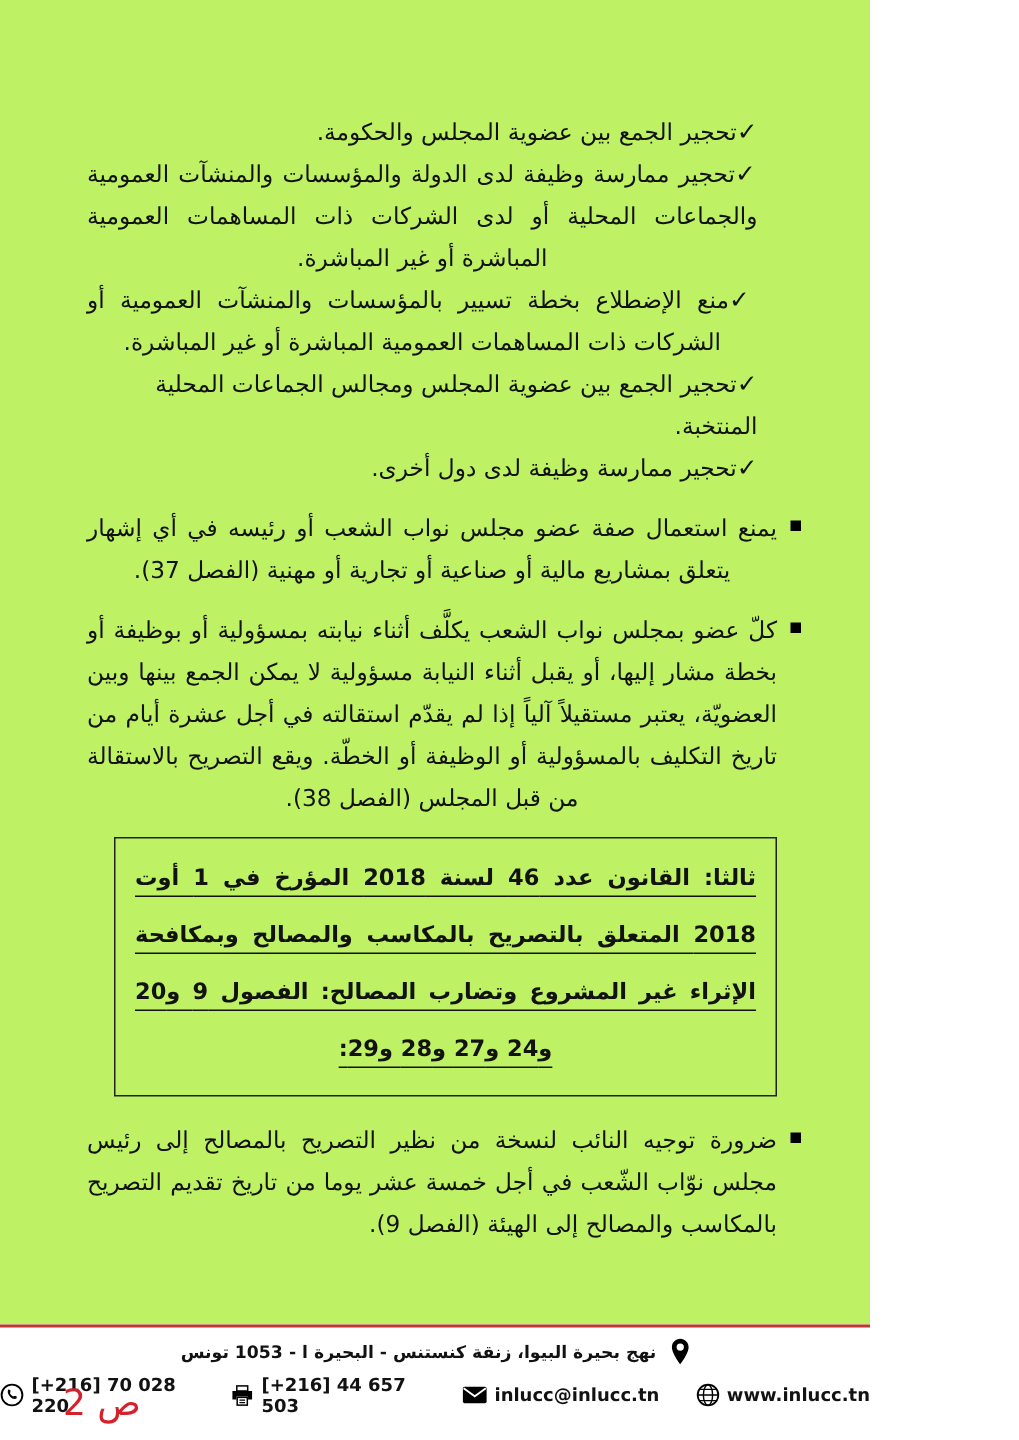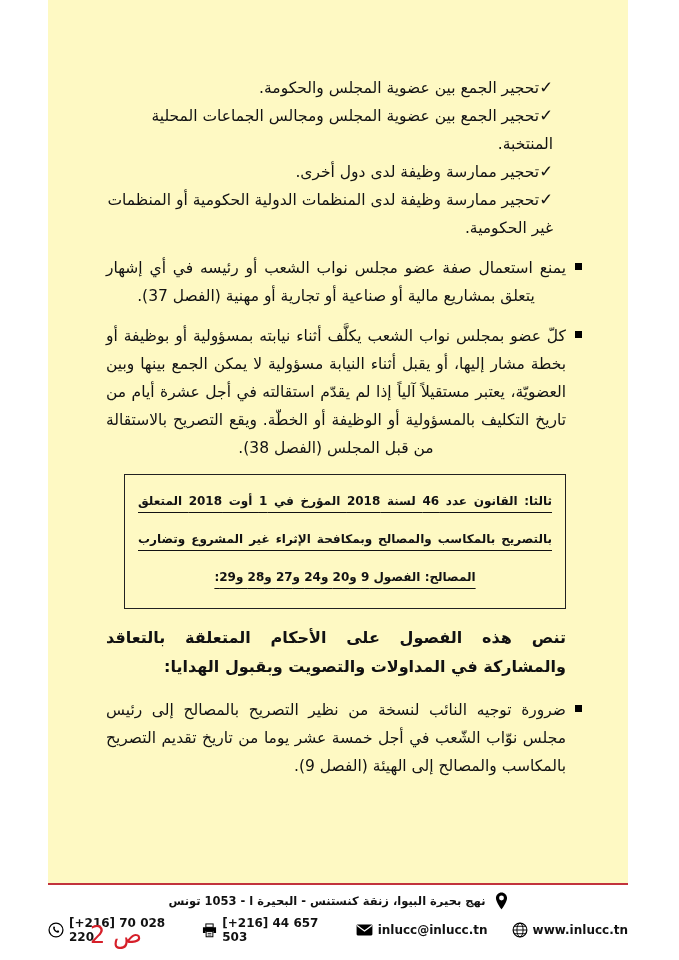--- a/index.html
+++ b/index.html
@@ -1,23 +1,22 @@
 <!DOCTYPE html>
 <html lang="ar"><head>
 <meta charset="utf-8">
 <style>
   html,body{margin:0;padding:0;background:#ffffff;}
   .page{
     position:relative;
     width:580px;height:960px;
-    background:#fef9c3;
+    background:#bef264;
     overflow:hidden;
     font-family:"DejaVu Sans",sans-serif;
     color:#121212;
-    margin-left:48px;
   }
   .content{
     position:absolute;top:0;left:0;right:0;
     padding:74px 62px 0 58px;
     direction:rtl;
     font-size:15.5px;
     line-height:28px;
   }
   
   .chk{padding-right:13px;}
@@ -31,21 +30,21 @@
   .sq p,.chk p{margin:0;display:inline;}
   
   .law-box{
     border:1.6px solid #222222;
     margin:12px 0 0 18px;
     padding:7px 13px 12px 13px;
   }
   .law-heading{
     margin:0;
     font-weight:700;
-    font-size:12px;
+    font-size:15px;
     line-height:38px;
     text-align:justify;
     text-align-last:center;
     text-decoration:underline;
     text-decoration-thickness:1.3px;
     text-underline-offset:7px;
   }
   .intro{
     margin:14px 0 0 0;
     font-weight:700;
@@ -82,42 +81,44 @@
 </head>
 <body>
 
 <div class="page">
 
   <div class="content">
 
     <div class="chk single">
       <span class="mark">✓</span><p>تحجير الجمع بين عضوية المجلس والحكومة.</p>
     </div>
+    <div class="chk multi">
+      <span class="mark">✓</span><p>تحجير ممارسة وظيفة لدى الدولة والمؤسسات والمنشآت العمومية والجماعات المحلية أو لدى الشركات ذات المساهمات العمومية المباشرة أو غير المباشرة.</p>
+    </div>
+    <div class="chk multi">
+      <span class="mark">✓</span><p>منع الإضطلاع بخطة تسيير بالمؤسسات والمنشآت العمومية أو الشركات ذات المساهمات العمومية المباشرة أو غير المباشرة.</p>
+    </div>
     <div class="chk single">
       <span class="mark">✓</span><p>تحجير الجمع بين عضوية المجلس ومجالس الجماعات المحلية المنتخبة.</p>
     </div>
     <div class="chk single">
       <span class="mark">✓</span><p>تحجير ممارسة وظيفة لدى دول أخرى.</p>
-    </div>
-    <div class="chk single">
-      <span class="mark">✓</span><p>تحجير ممارسة وظيفة لدى المنظمات الدولية الحكومية أو المنظمات غير الحكومية.</p>
     </div>
 
     <div class="sq">
       <span class="bullet"></span><p>يمنع استعمال صفة عضو مجلس نواب الشعب أو رئيسه في أي إشهار يتعلق بمشاريع مالية أو صناعية أو تجارية أو مهنية (الفصل 37).</p>
     </div>
     <div class="sq">
       <span class="bullet"></span><p>كلّ عضو بمجلس نواب الشعب يكلَّف أثناء نيابته بمسؤولية أو بوظيفة أو بخطة مشار إليها، أو يقبل أثناء النيابة مسؤولية لا يمكن الجمع بينها وبين العضويّة، يعتبر مستقيلاً آلياً إذا لم يقدّم استقالته في أجل عشرة أيام من تاريخ التكليف بالمسؤولية أو الوظيفة أو الخطّة. ويقع التصريح بالاستقالة من قبل المجلس (الفصل 38).</p>
     </div>
 
     <div class="law-box">
       <p class="law-heading">ثالثا: القانون عدد 46 لسنة 2018 المؤرخ في 1 أوت 2018 المتعلق بالتصريح بالمكاسب والمصالح وبمكافحة الإثراء غير المشروع وتضارب المصالح: الفصول 9 و20 و24 و27 و28 و29:</p>
     </div>
 
-    <p class="intro">تنص هذه الفصول على الأحكام المتعلقة بالتعاقد والمشاركة في المداولات والتصويت وبقبول الهدايا:</p>
 
     <div class="sq end-right final-gap">
       <span class="bullet"></span><p>ضرورة توجيه النائب لنسخة من نظير التصريح بالمصالح إلى رئيس مجلس نوّاب الشّعب في أجل خمسة عشر يوما من تاريخ تقديم التصريح بالمكاسب والمصالح إلى الهيئة (الفصل 9).</p>
     </div>
 
   </div>
 
   <div class="footer">
     <div class="f-row1">
       <span class="icon">

